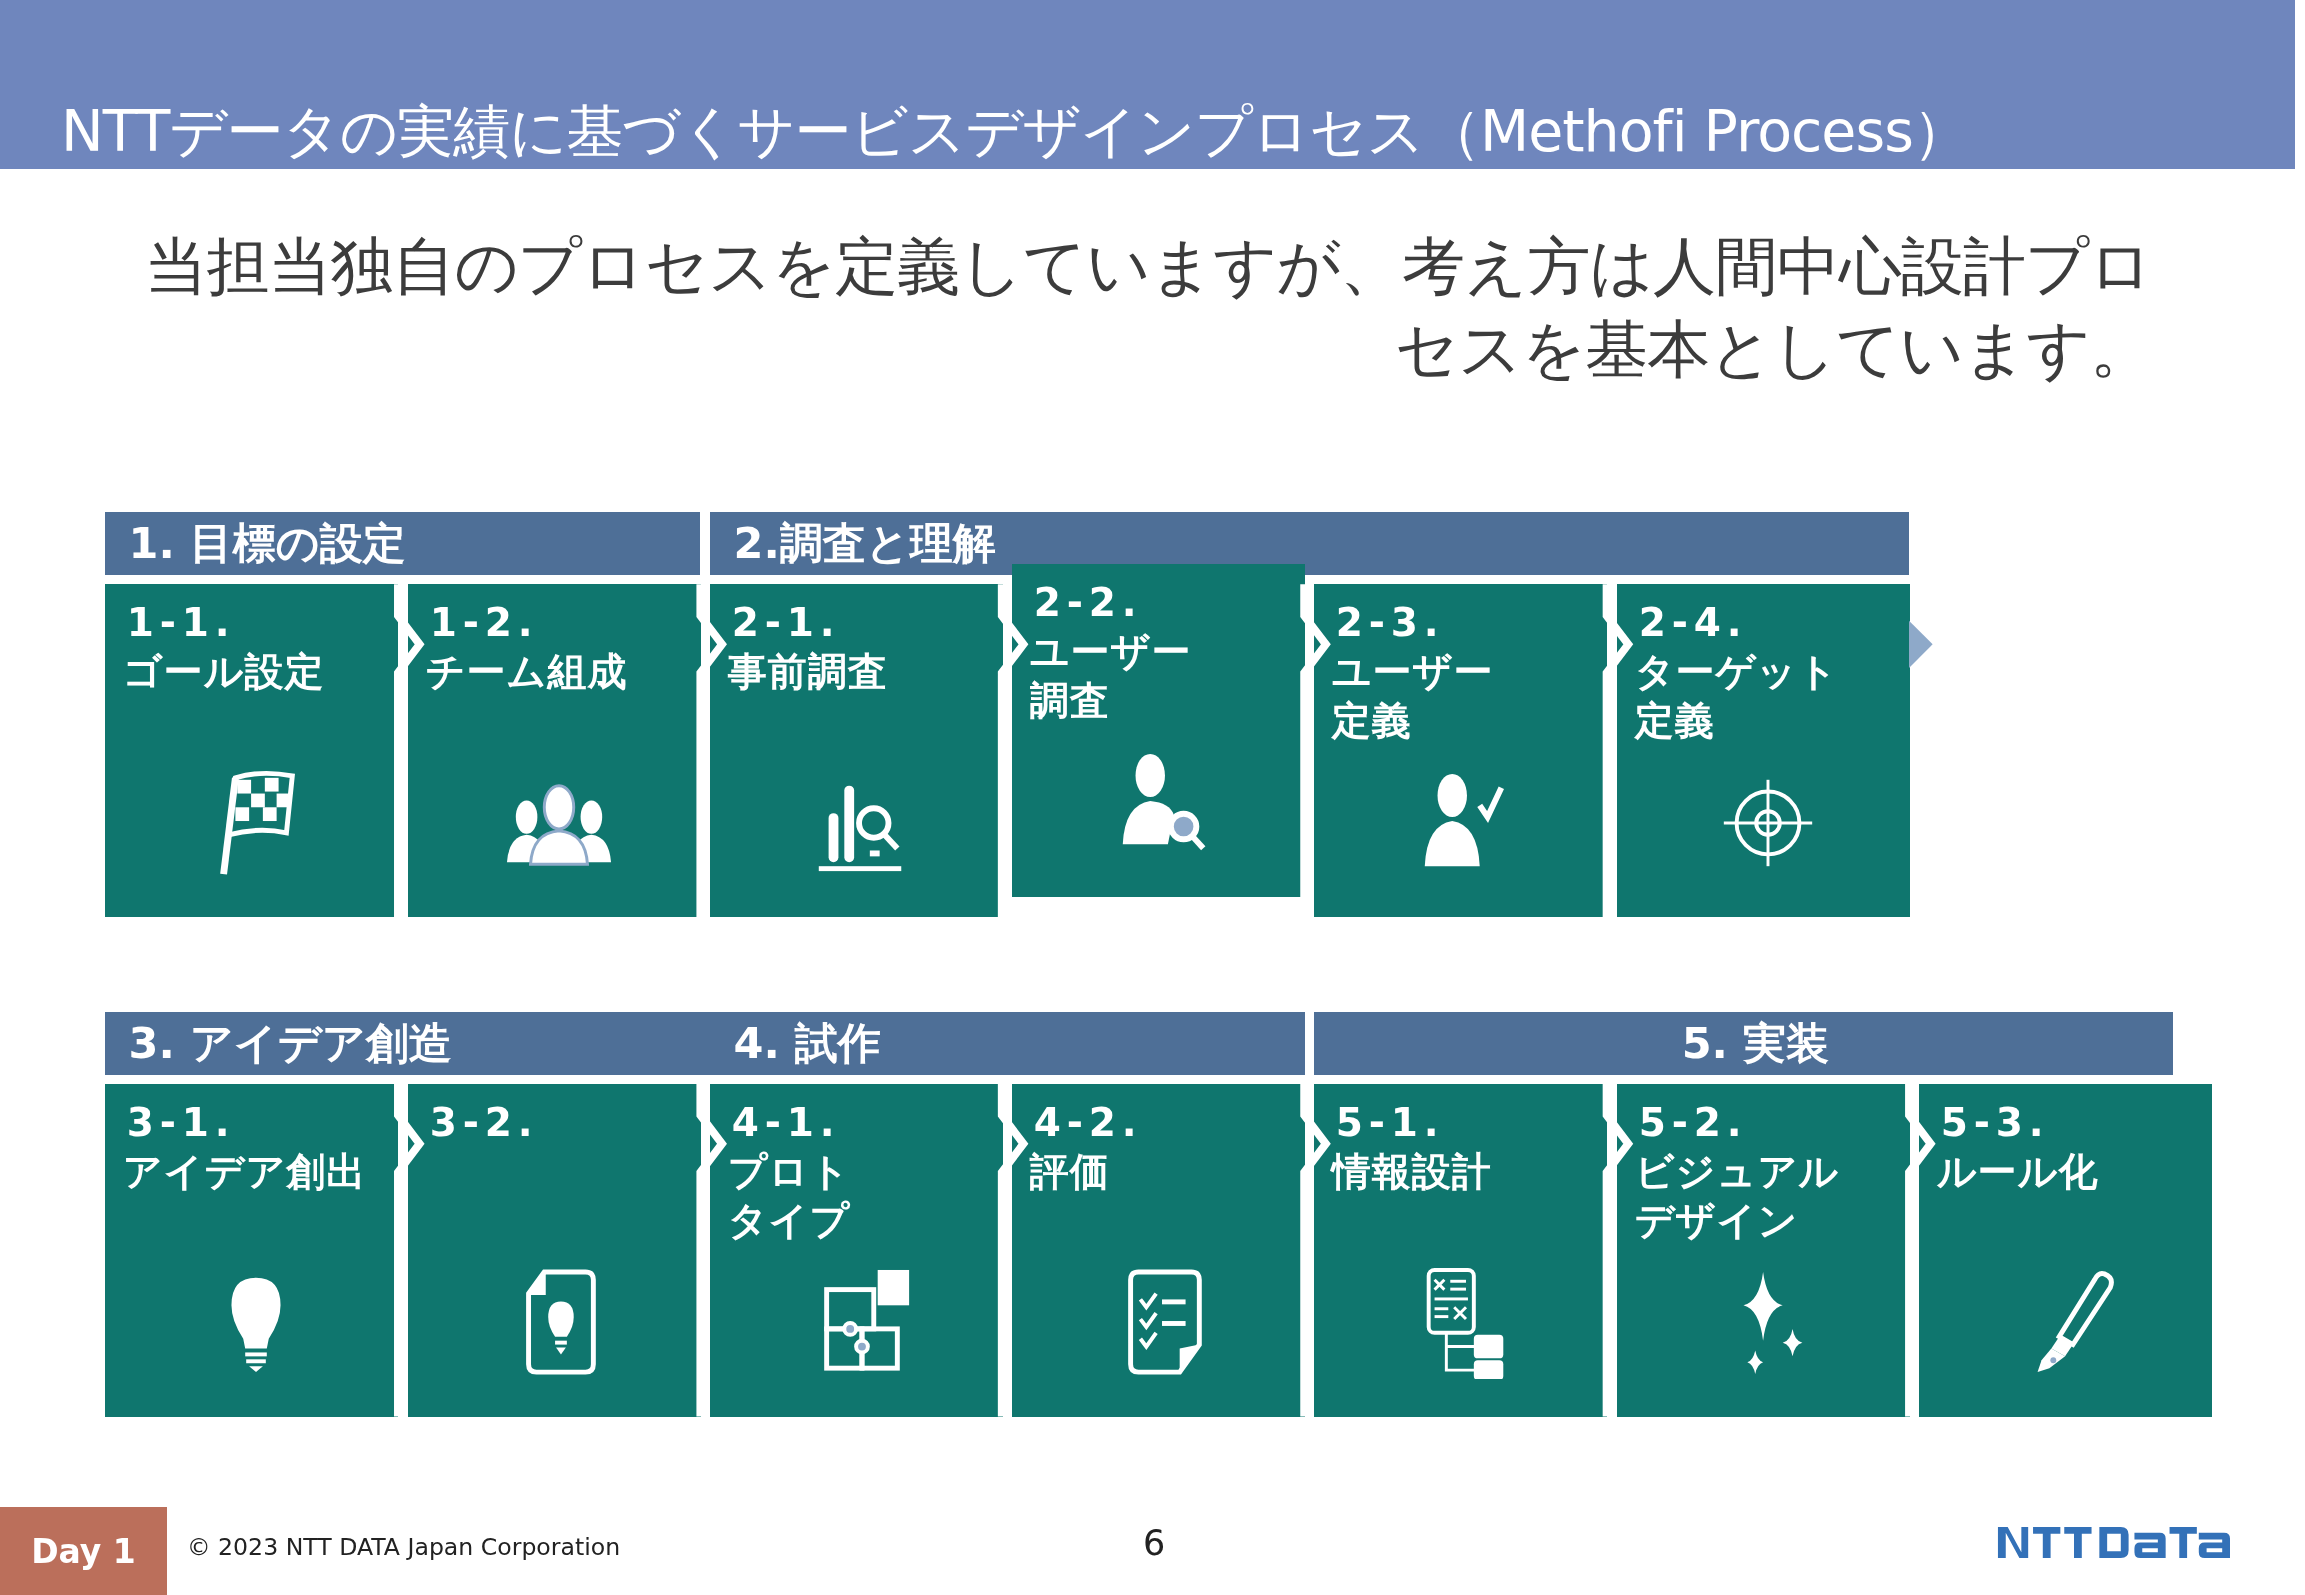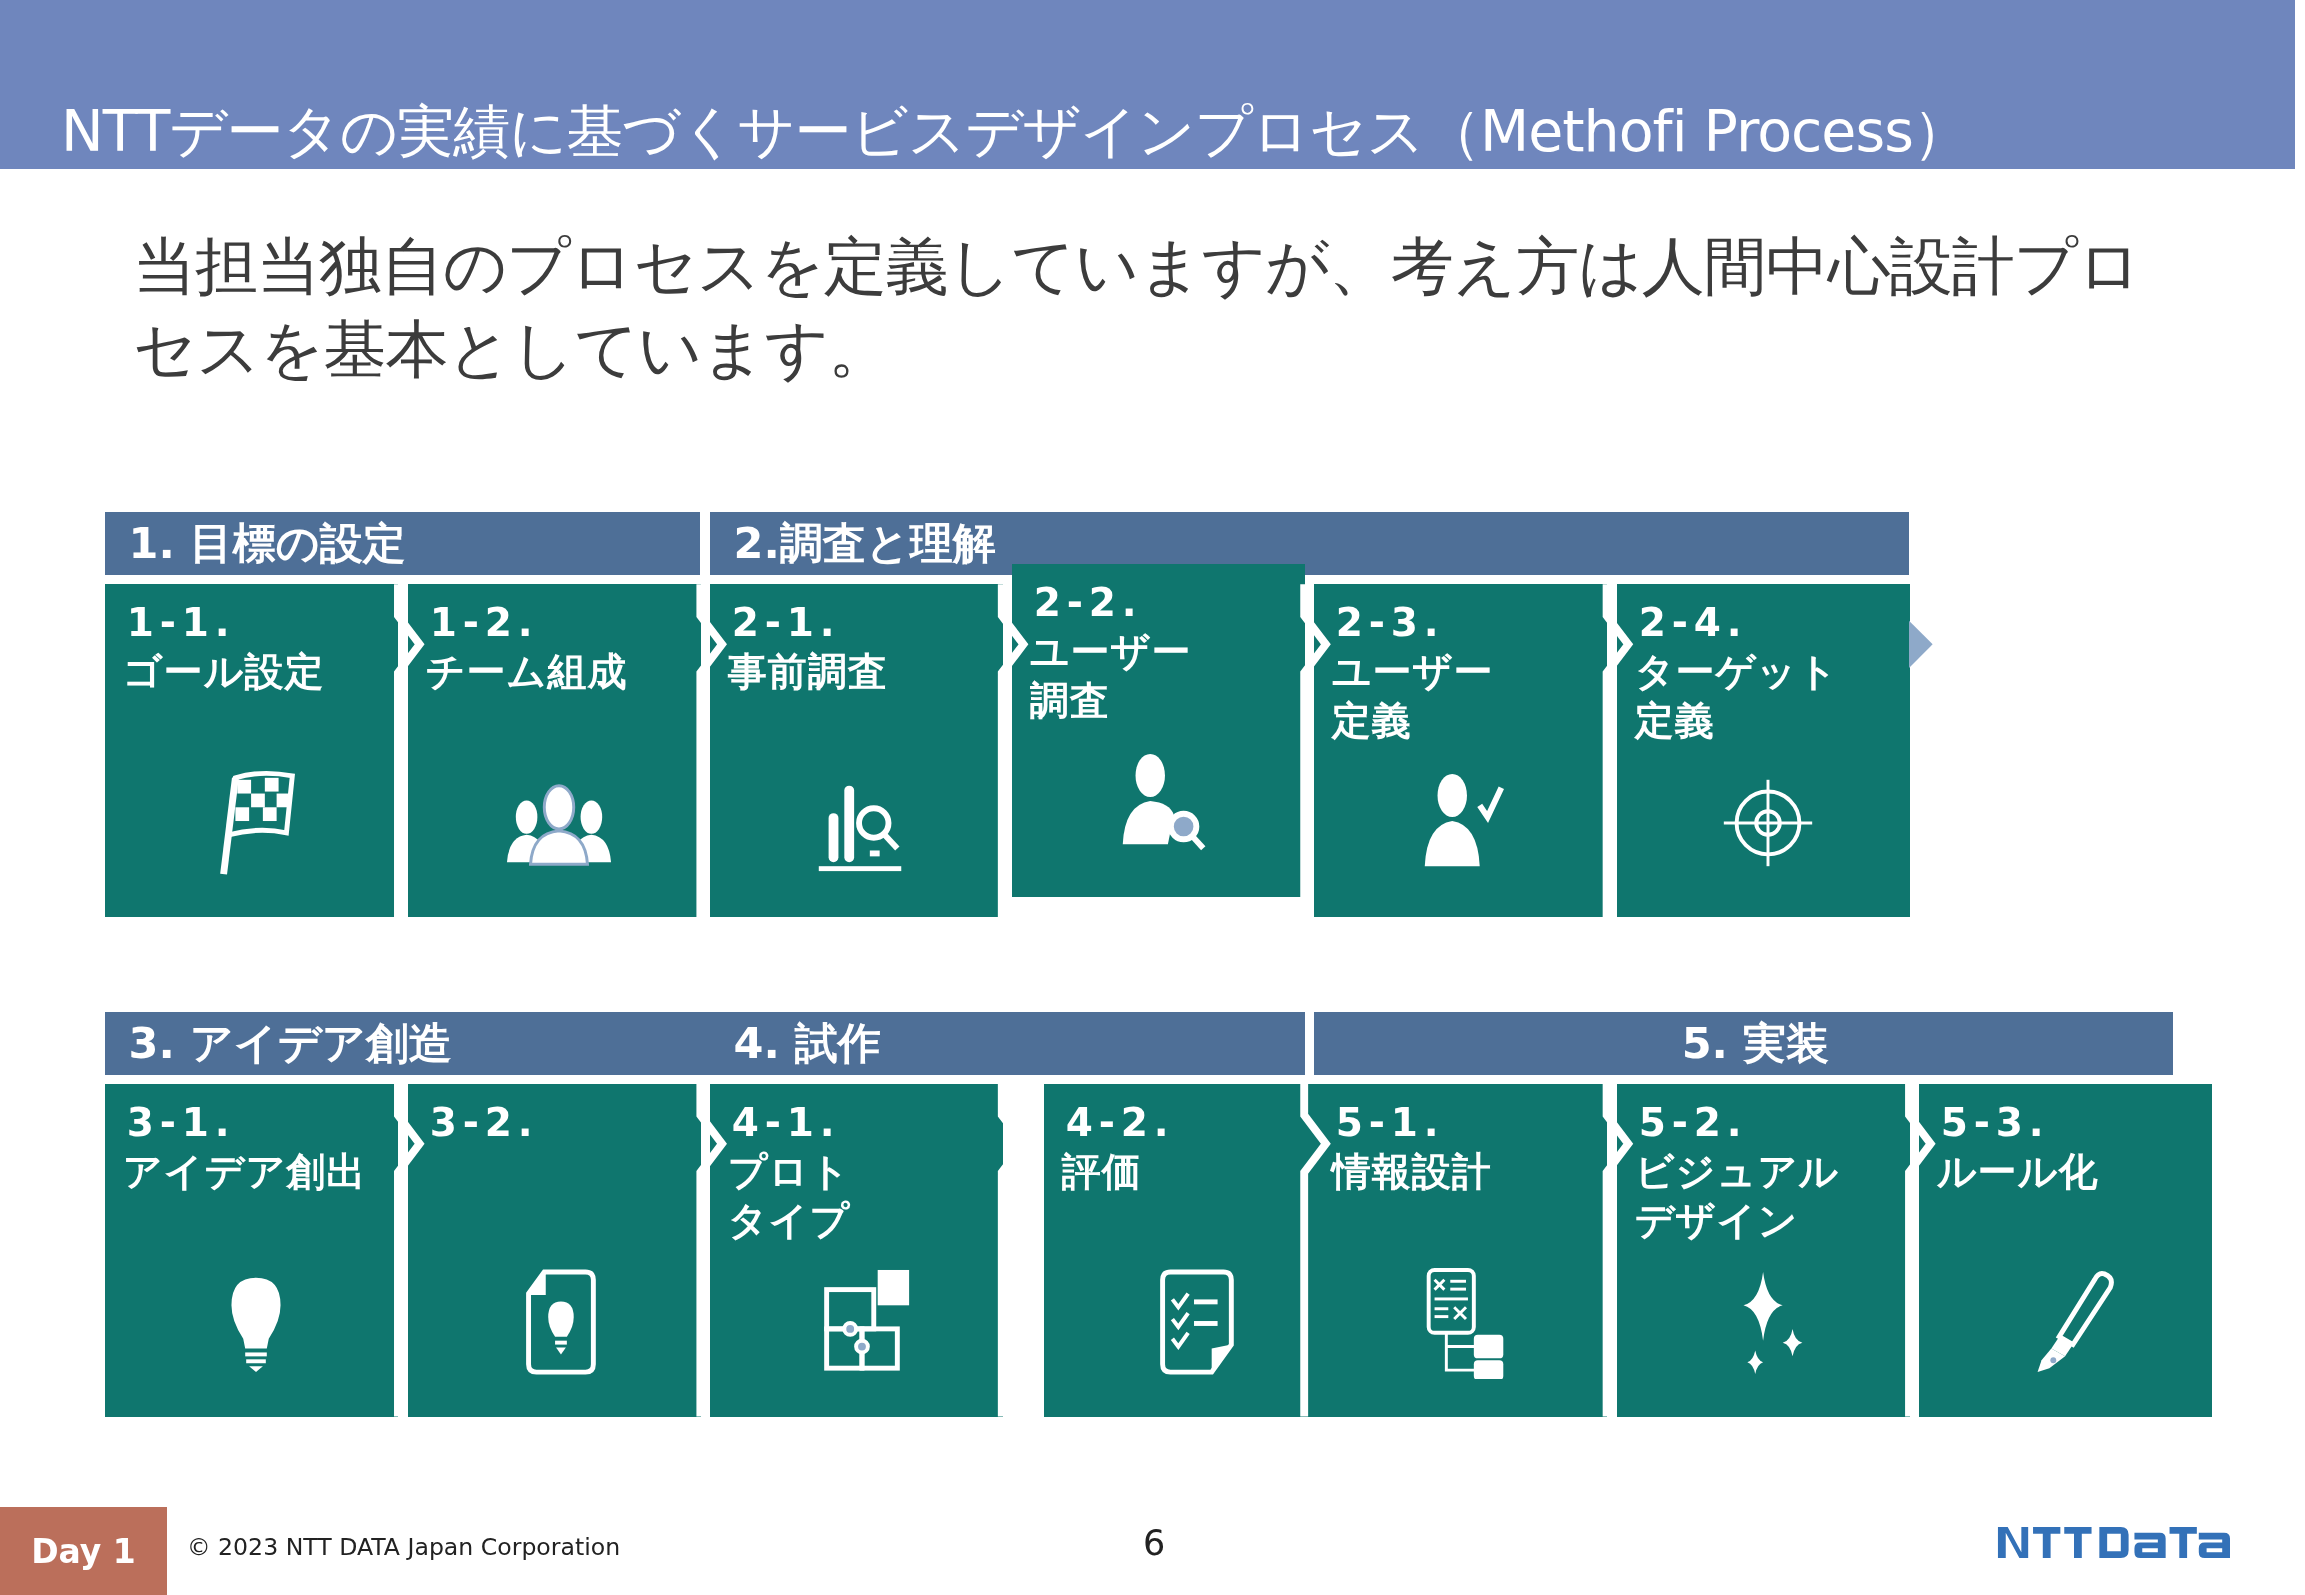--- a/index.html
+++ b/index.html
@@ -16,21 +16,21 @@
     position: absolute; left: 61px; color: #ffffff; font-size: 57px;
     line-height: 63px; white-space: nowrap; letter-spacing: -1px;
   }
   .title-line.l1 { top: 21.7px; }
   .title-line.l2 { top: 100px; }
 
   .subtitle {
     position: absolute; left: 133px; top: 225px; width: 2019px;
     color: #3c3c3c; font-size: 63px; line-height: 83px;
   }
-  .subtitle span { display: block; white-space: nowrap; letter-spacing: -1px; }
+  .subtitle span { display: block; white-space: nowrap; letter-spacing: -1px; text-align: right; }
 
   .phase-header {
     position: absolute; height: 63px; background: #4e6f97;
     color: #ffffff; font-size: 43px; font-weight: bold; line-height: 63px;
     padding-left: 23.6px; box-sizing: border-box; white-space: nowrap;
   }
 
   .tile {
     position: absolute; width: 293px; height: 333px; background: #0f766e;
     box-sizing: border-box;
@@ -201,21 +201,21 @@
   <svg class="tile-icon" viewBox="0 0 110 115">
     <rect x="72" y="4" width="32" height="36" fill="#fff"></rect>
     <rect x="20" y="24" width="48" height="40" fill="none" stroke="#fff" stroke-width="5"></rect>
     <rect x="20" y="64" width="36" height="40" fill="none" stroke="#fff" stroke-width="5"></rect>
     <rect x="56" y="64" width="36" height="40" fill="none" stroke="#fff" stroke-width="5"></rect>
     <circle cx="56" cy="82" r="6" fill="#8ea9c9" stroke="#fff" stroke-width="4"></circle>
     <circle cx="44" cy="64" r="6" fill="#8ea9c9" stroke="#fff" stroke-width="4"></circle>
   </svg>
 </div>
 
-<div class="tile" style="left:1044px; top:1084px;padding-left:33px;">
+<div class="tile" style="left:1012px; top:1084px;padding-left:33px;">
   <div class="tile-num">4-2.</div>
   <div class="tile-label">
       <span>評価</span>
     </div>
   <svg class="tile-icon" viewBox="0 0 110 115">
     <path d="M30 6 L84 6 Q92 6 92 14 L92 80 L72 108 L30 108 Q22 108 22 100 L22 14 Q22 6 30 6 Z" fill="none" stroke="#fff" stroke-width="5"></path>
     <path d="M72 108 L72 84 L92 80" fill="#fff"></path>
     <path d="M32 34 L38 42 L48 28" stroke="#fff" stroke-width="4" fill="none"></path>
     <path d="M32 54 L38 62 L48 48" stroke="#fff" stroke-width="4" fill="none"></path>
     <path d="M32 74 L38 82 L48 68" stroke="#fff" stroke-width="4" fill="none"></path>

